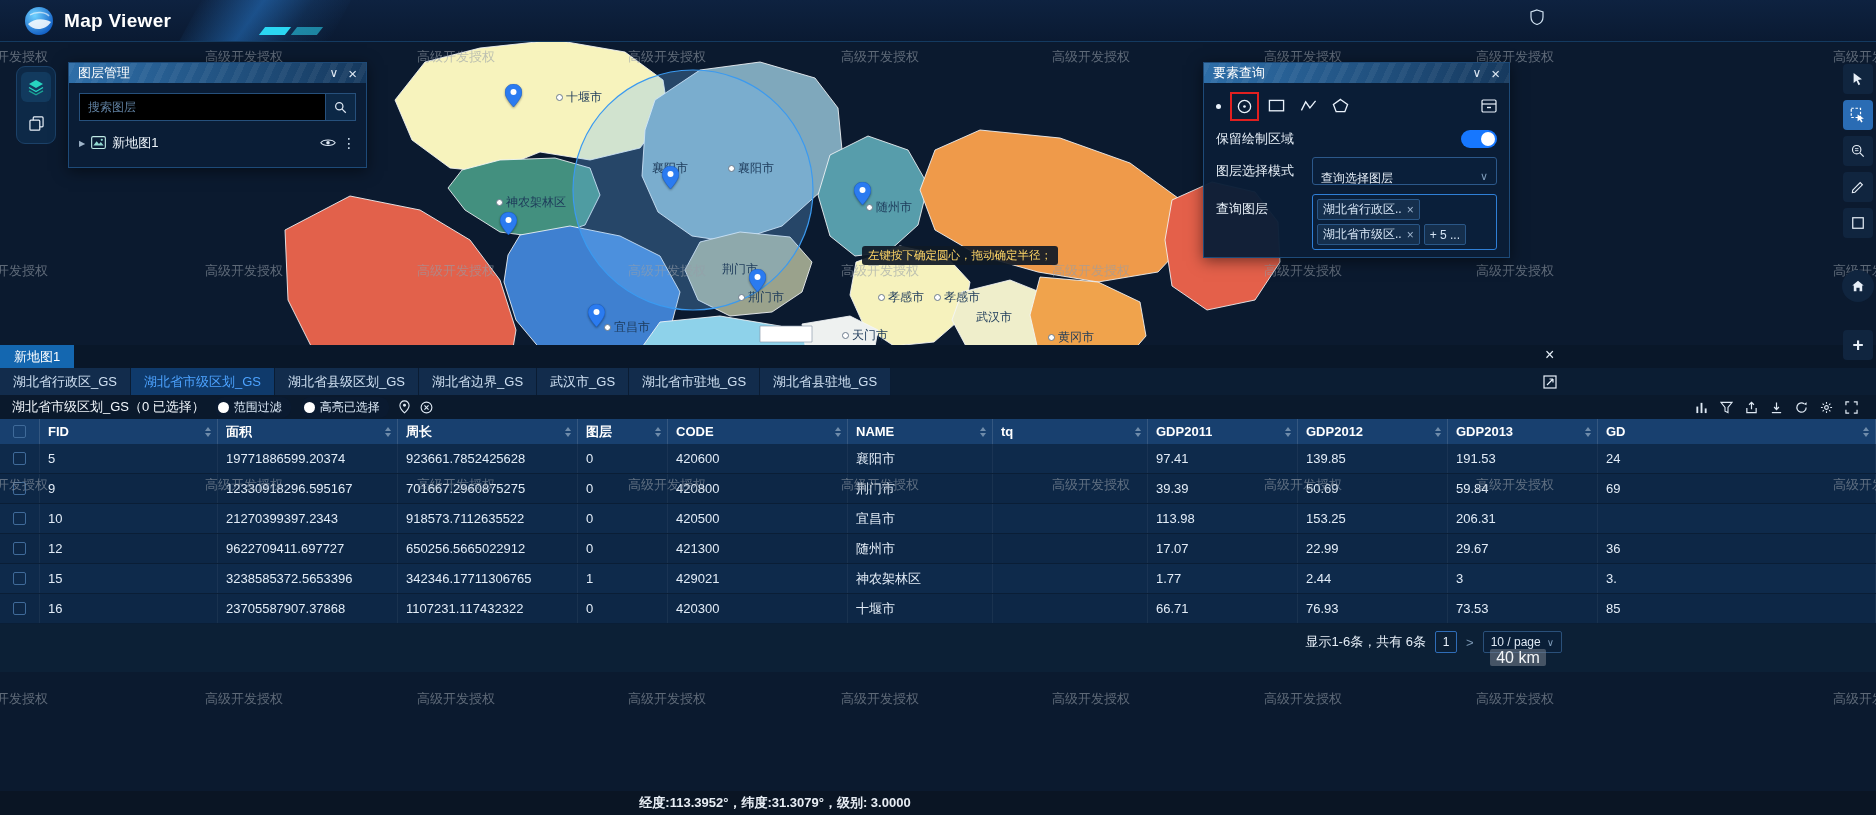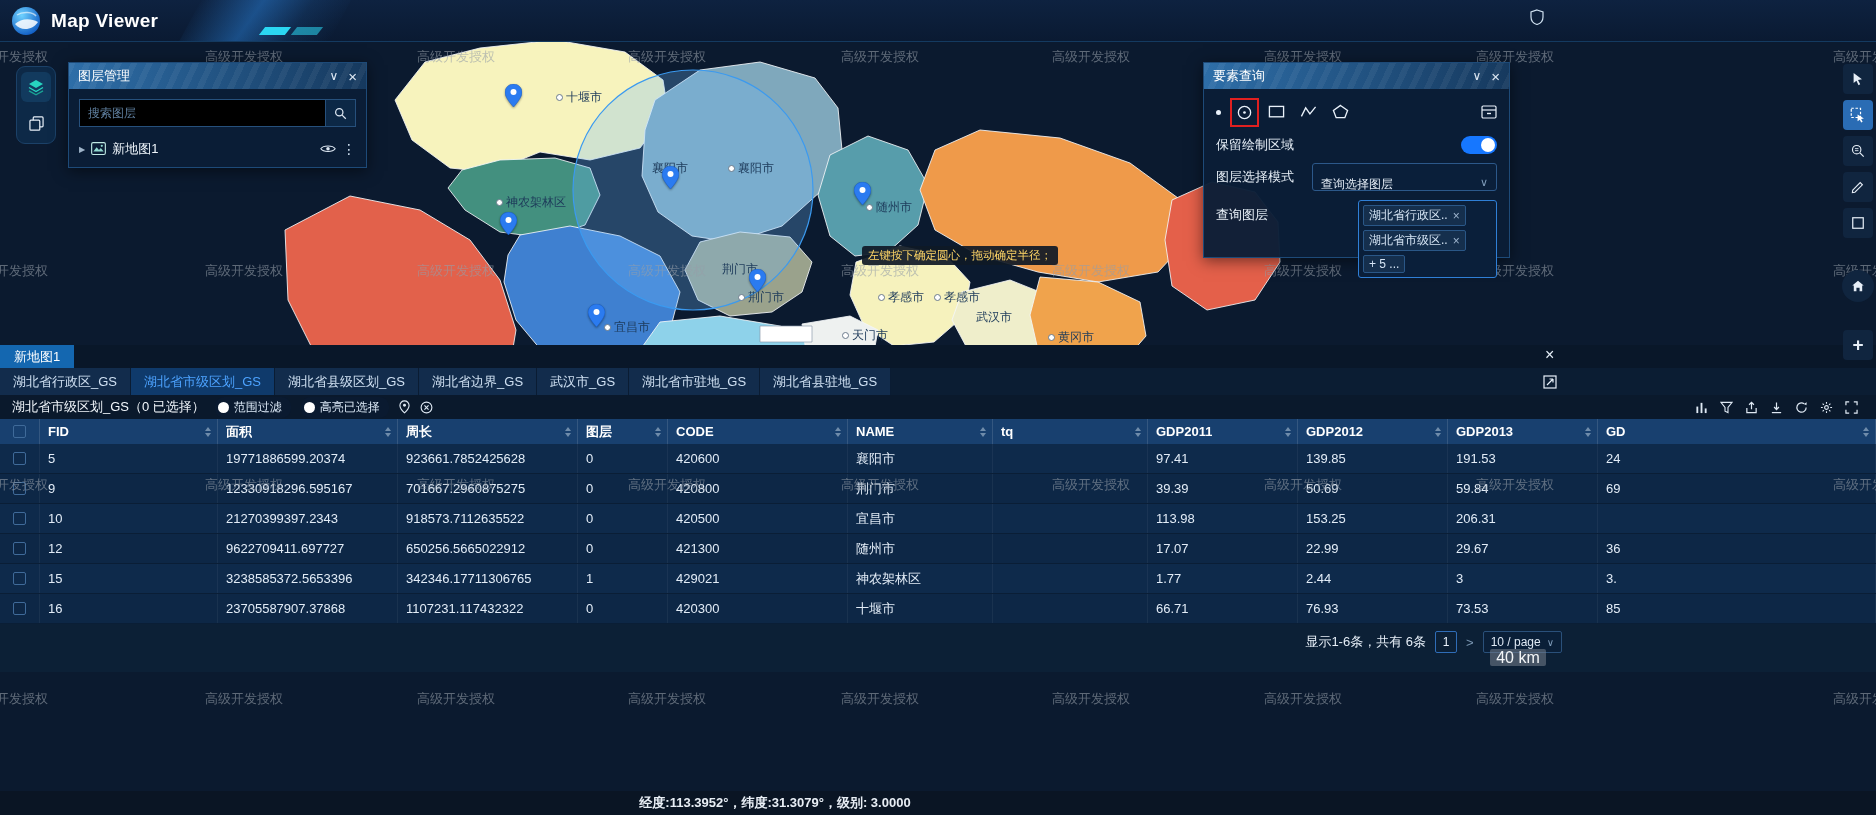--- a/index.html
+++ b/index.html
@@ -7,21 +7,21 @@
   body {
     position:relative; background:#0b1a2f;
     font-family:"Liberation Sans","DejaVu Sans",sans-serif;
     color:#e6eef7; font-size:13px;
   }
   svg { display:block; }
 
   
   .titlebar { position:absolute; top:0; left:0; right:0; height:42px; z-index:60;
     background:linear-gradient(180deg,#0e2240,#0a1a32); border-bottom:1px solid #143a60;
-    display:flex; align-items:center; padding:0 11px; overflow:hidden; }
+    display:flex; align-items:center; padding:0 24px; overflow:hidden; }
   .logo { width:30px; height:30px; margin-right:10px; flex:0 0 auto; }
   .app-title { font-size:19px; font-weight:bold; color:#fff; letter-spacing:.3px; }
   .hdr-stripe { position:absolute; left:190px; top:0; width:150px; height:42px; transform:skewX(-28deg);
     background:linear-gradient(100deg,transparent,rgba(45,140,235,.45) 40%,rgba(45,140,235,.12) 72%,transparent); }
   .hdr-slash { position:absolute; top:27px; width:26px; height:8px; background:#2bd7f2; transform:skewX(-38deg); }
   .hdr-slash.s2 { opacity:.55; }
   .hdr-badge { position:absolute; left:1530px; top:9px; }
 
   
   .map-wrap { position:absolute; top:42px; left:0; width:1876px; height:630px; z-index:0; }
@@ -47,21 +47,21 @@
   .dock-btn.active { background:#123a5e; }
   .right-dock { position:absolute; right:2px; top:64px; z-index:45; display:flex; flex-direction:column; align-items:center; gap:6px; }
   .rd-btn { width:30px; height:30px; background:#10253f; border-radius:4px; display:flex; align-items:center; justify-content:center; cursor:pointer; }
   .rd-btn.active { background:#2a6cb4; }
   .rd-home { margin-top:26px; width:32px; height:32px; border-radius:50%; }
   .rd-plus { margin-top:22px; font-size:19px; color:#e6eef7; font-weight:bold; }
 
   
   .panel { position:absolute; z-index:50; background:rgba(10,30,55,.97); border:1px solid #1d4a78;
     box-shadow:0 3px 14px rgba(0,0,0,.5); }
-  .panel-h { height:26px; display:flex; align-items:center; padding:0 9px; color:#fff; font-size:13px;
+  .panel-h { height:20px; display:flex; align-items:center; padding:0 9px; color:#fff; font-size:13px;
     background:linear-gradient(90deg,#2e6ea8,#16395e);
     background-image:repeating-linear-gradient(115deg,rgba(255,255,255,.05) 0 6px,rgba(255,255,255,0) 6px 14px),linear-gradient(90deg,#2e6ea8,#16395e); }
   .panel-h .sp { flex:1; }
   .ph-btn { color:#dfe9f4; font-size:12px; margin-left:10px; cursor:pointer; line-height:1; }
   .ph-btn.x { font-size:15px; }
 
   
   .lm-body { padding:10px 10px 8px; }
   .searchrow { display:flex; height:28px; }
   .searchrow input { flex:1; background:#000000; border:1px solid #26507c; color:#e8f1fa; font-size:12px;
@@ -83,21 +83,21 @@
   .fq-tools .sp { flex:1; }
   .fq-row { display:flex; align-items:center; margin-top:9px; }
   .fq-row .rl { width:96px; color:#e8f0f8; font-size:13px; flex:0 0 auto; }
   .toggle { margin-left:auto; width:36px; height:18px; border-radius:9px; background:#1677ff; position:relative; cursor:pointer; }
   .toggle .knob { position:absolute; right:2px; top:2px; width:14px; height:14px; border-radius:50%; background:#fff; }
   .fq-select { flex:1; height:28px; background:#0a1f3a; border:1px solid #2c588a; border-radius:3px;
     display:flex; align-items:flex-start; padding:12px 8px; font-size:12px; color:#e6eef7; cursor:pointer; }
   .fq-select .sp { flex:1; }
   .fq-select .car { color:#7f9cba; font-size:11px; }
   .tagbox { flex:1; min-height:48px; border:1px solid #2f7fd6; background:#0a1f3a; border-radius:3px;
-    padding:4px; display:flex; flex-wrap:wrap; gap:4px; align-content:flex-start; cursor:text;margin-left:46px; }
+    padding:4px; display:flex; flex-wrap:wrap; gap:4px; align-content:flex-start; cursor:text; }
   .tag { background:#152f4d; border:1px solid #2a5787; border-radius:2px; padding:1px 5px; font-size:12px;
     color:#d6e5f5; display:inline-flex; align-items:center; cursor:pointer; }
   .tag .tagx { font-style:normal; color:#9fb6cf; margin-left:5px; font-size:12px; }
   .fq-row.top { align-items:flex-start; }
   .fq-row.top .rl { padding-top:6px; }
 
   
   .bottom-panel { position:absolute; top:345px; left:0; width:1876px; height:327px; z-index:30; background:#0c2036; }
   .doc-row { height:23px; background:rgba(9,23,41,.95); display:flex; }
   .doc-tab { background:#1467b0; color:#fff; font-size:13px; display:flex; align-items:center; padding:0 14px; cursor:pointer; }

